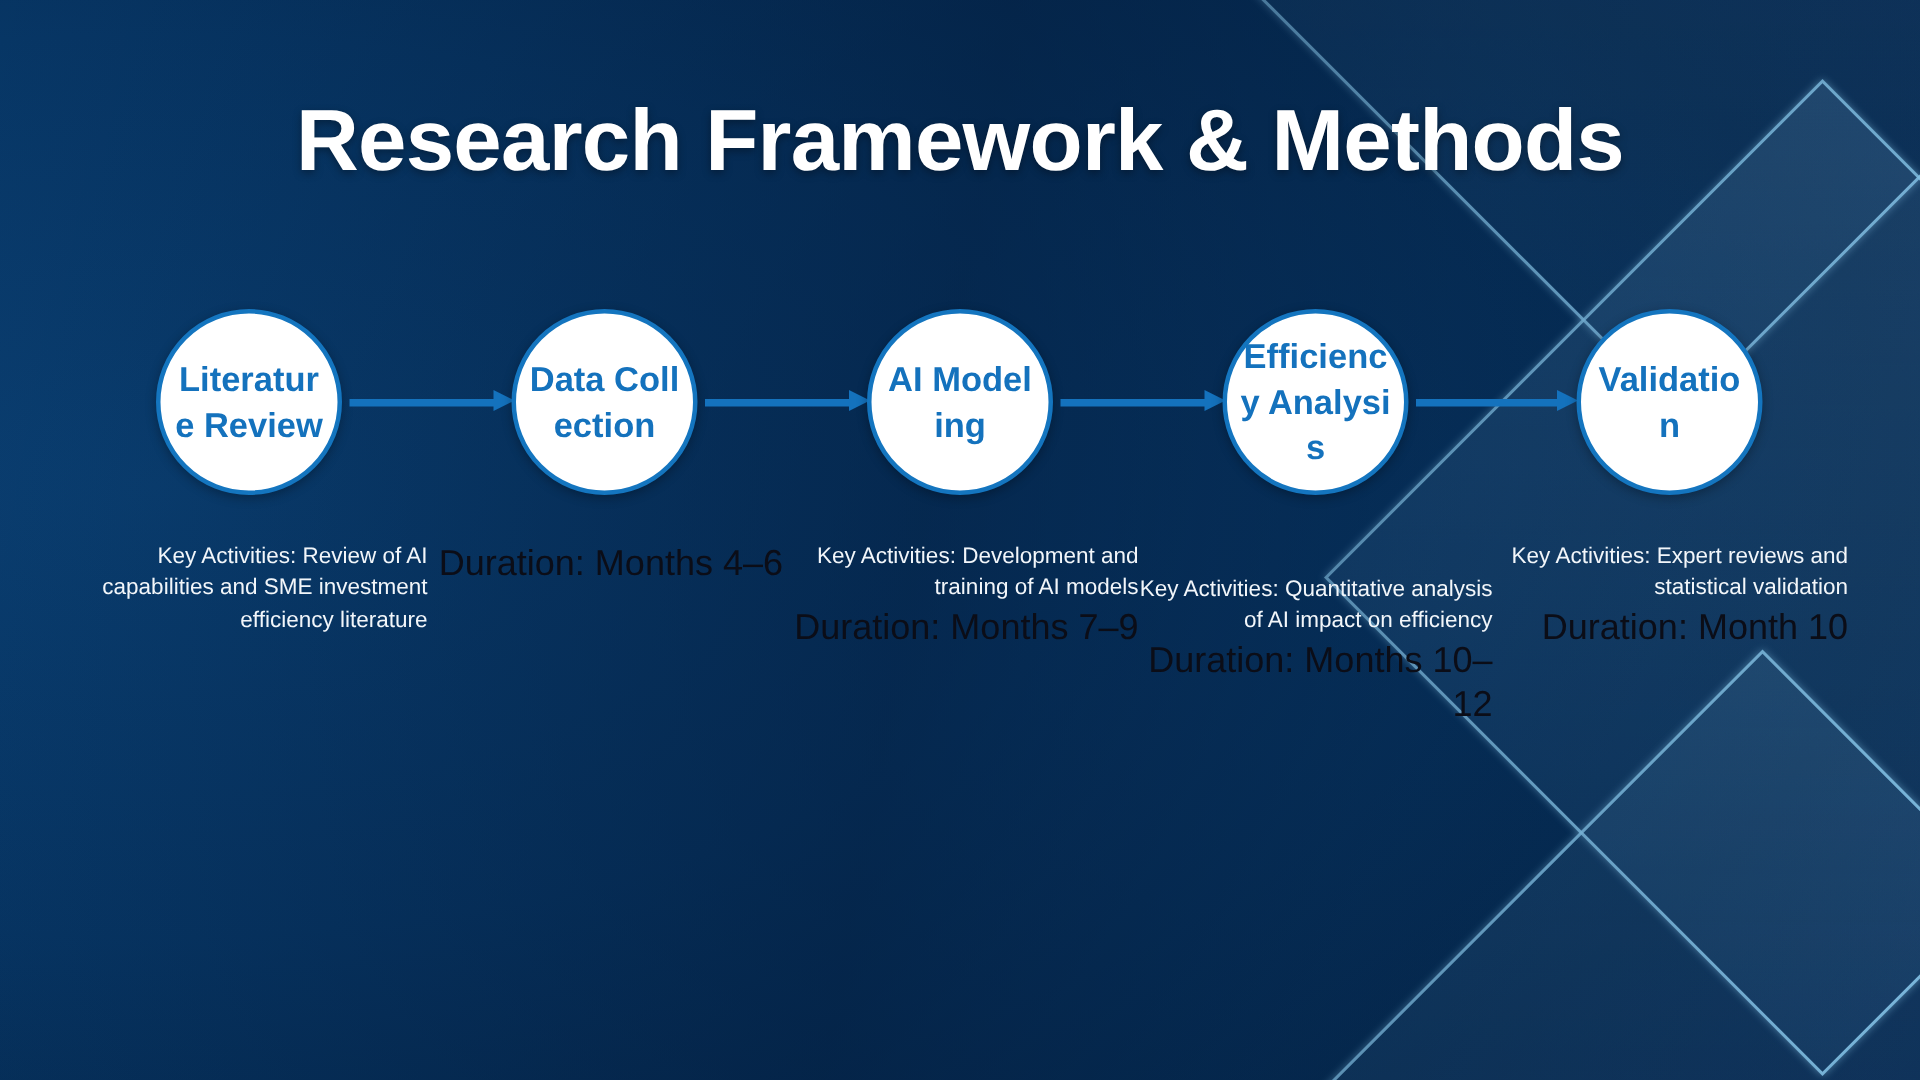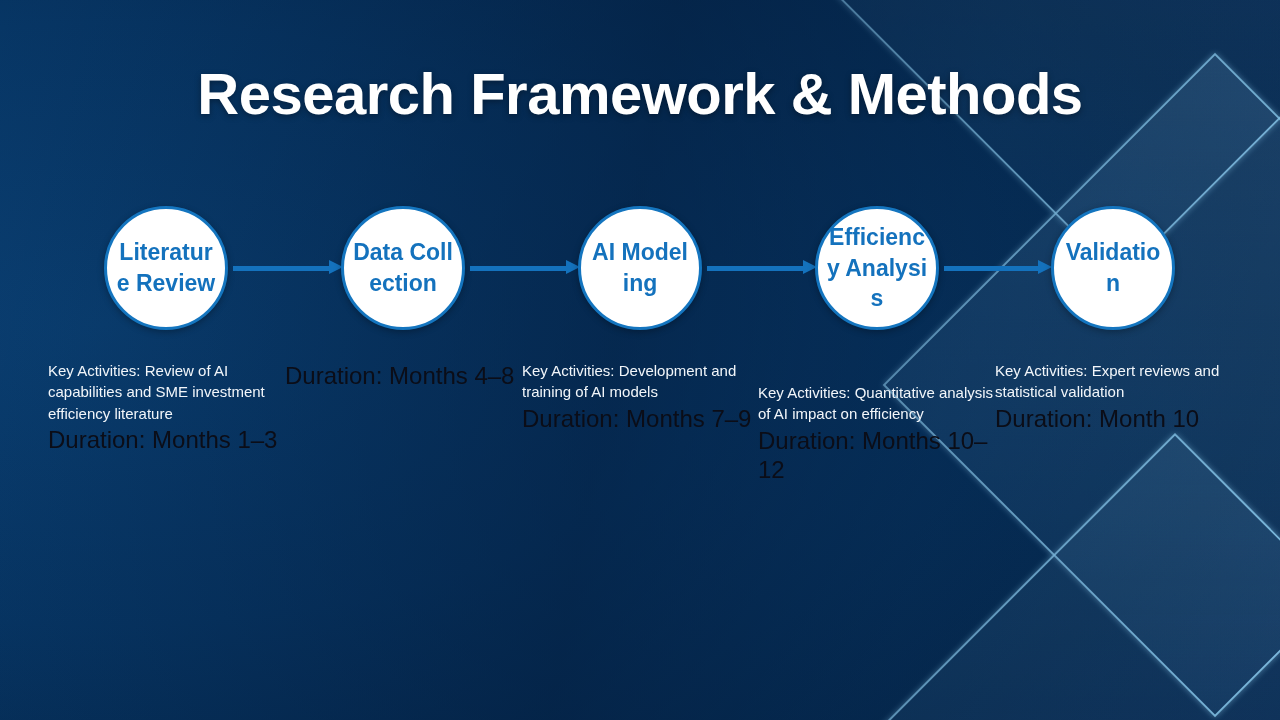--- a/index.html
+++ b/index.html
@@ -117,21 +117,21 @@
   
   #captions {
     position:absolute;
     left:0; top:360px;
     width:1280px; height:200px;
     z-index:5;
   }
   .caption {
     position:absolute;
     width:237px;
-    text-align:left;
+    text-align:right;
   }
   .c0 { left:48px; }
   .c1 { left:285px; }
   .c2 { left:522px; }
   .c3 { left:758px;margin-top:22px; }
   .c4 { left:995px; }
 
   .cap-activities {
     color:#f2f6fa;
     font-size:15px;
@@ -201,25 +201,24 @@
     </div>
 
   </div>
 
   <div id="title">Research Framework &amp; Methods</div>
 
   <div id="captions">
 
     <div class="caption c0">
       <div class="cap-activities">Key Activities: Review of AI capabilities and SME investment efficiency literature</div>
-      <div class="cap-duration">Duration: Months 1–3</div>
     </div>
 
     <div class="caption c1">
-      <div class="cap-duration">Duration: Months 4–8</div>
+      <div class="cap-duration">Duration: Months 4–6</div>
     </div>
 
     <div class="caption c2">
       <div class="cap-activities">Key Activities: Development and training of AI models</div>
       <div class="cap-duration">Duration: Months 7–9</div>
     </div>
 
     <div class="caption c3">
       <div class="cap-activities">Key Activities: Quantitative analysis of AI impact on efficiency</div>
       <div class="cap-duration">Duration: Months 10–12</div>

